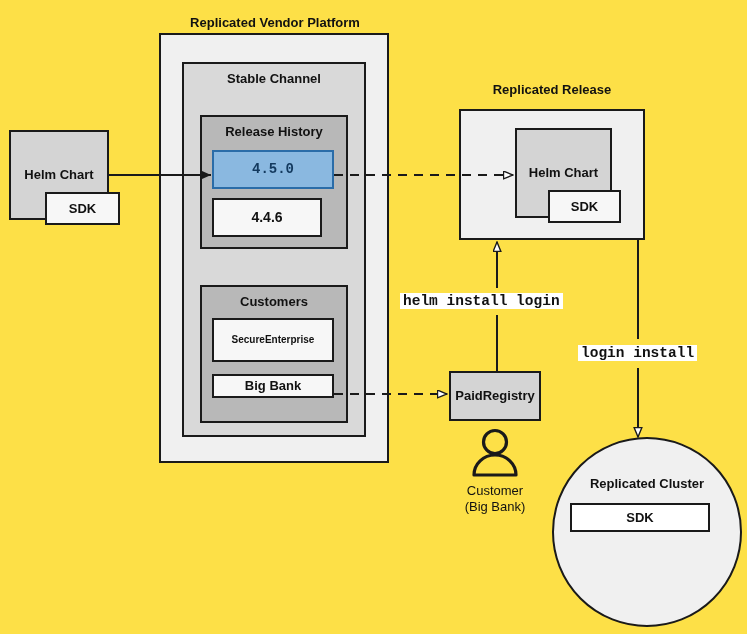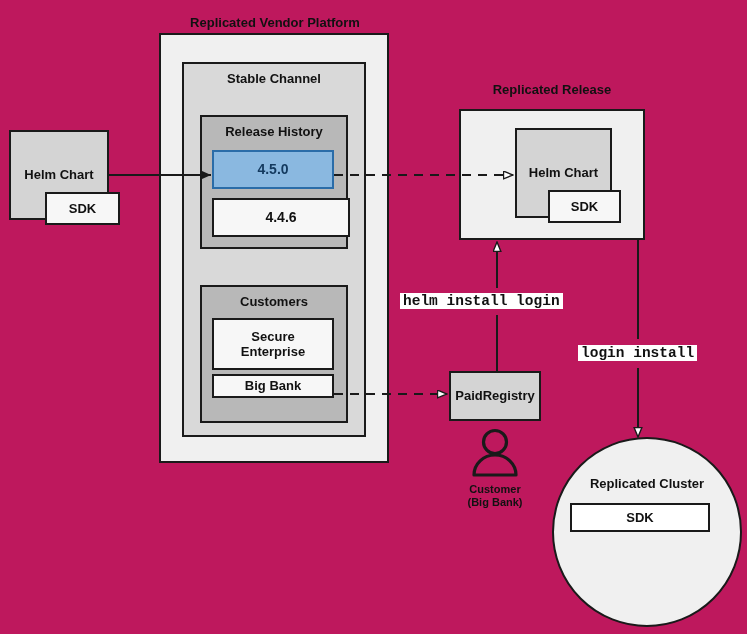--- a/index.html
+++ b/index.html
@@ -7,21 +7,21 @@
     padding: 0;
     background: #ffffff;
   }
   body {
     font-family: "Liberation Sans", sans-serif;
   }
   #canvas {
     position: relative;
     width: 747px;
     height: 634px;
-    background: #be185d;
+    background: #fde047;
     overflow: hidden;
   }
   .box {
     position: absolute;
     box-sizing: border-box;
     border: 2px solid #1a1a1a;
     display: flex;
     align-items: center;
     justify-content: center;
     text-align: center;
@@ -46,22 +46,22 @@
     font-family: "Liberation Mono", monospace;
     font-weight: bold;
     font-size: 14.5px;
     color: #111111;
     white-space: nowrap;
     background: #ffffff;
     padding: 0 3px;
   }
   .caption {
     position: absolute;
-    font-weight: bold;
-    font-size: 11px;
+    font-weight: normal;
+    font-size: 13px;
     color: #111111;
     text-align: center;
     line-height: 1.2;
     white-space: nowrap;
   }
   .circle {
     position: absolute;
     box-sizing: border-box;
     border: 2.5px solid #1a1a1a;
     border-radius: 50%;
@@ -104,31 +104,31 @@
 
   <div class="box lvl1" style="left:159px; top:33px; width:230px; height:430px;"></div>
 
   <div class="box lvl2 toplabel" style="left:182px; top:62px; width:184px; height:375px; font-size:13px;">
     <span>Stable Channel</span>
   </div>
 
   <div class="box lvl3 toplabel" style="left:200px; top:115px; width:148px; height:134px; font-size:13px;">
     <span>Release History</span>
   </div>
-  <div class="box blue" style="left:212px; top:150px; width:122px; height:39px; font-size:14px; z-index:4;">
+  <div class="box blue" style="left:212px; top:150px; width:122px; height:39px; font-size:14px; z-index:4;font-family:Liberation Mono, monospace;">
     <span>4.5.0</span>
   </div>
-  <div class="box white" style="left:212px; top:198px; width:138px; height:39px; font-size:14px; z-index:4;">
+  <div class="box white" style="left:212px; top:198px; width:110px; height:39px; font-size:14px; z-index:4;">
     <span>4.4.6</span>
   </div>
 
   <div class="box lvl3 toplabel" style="left:200px; top:285px; width:148px; height:138px; font-size:13px;">
     <span>Customers</span>
   </div>
-  <div class="box white" style="left:212px; top:318px; width:122px; height:52px; font-size:13px; z-index:4; flex-direction:column;">
+  <div class="box white" style="left:212px; top:318px; width:122px; height:44px; font-size:10px; z-index:4; flex-direction:row;">
     <span>Secure</span>
     <span>Enterprise</span>
   </div>
   <div class="box white" style="left:212px; top:374px; width:122px; height:24px; font-size:13px; z-index:4;text-align:right;">
     <span>Big Bank</span>
   </div>
 
   <div class="box lvl1" style="left:459px; top:109px; width:186px; height:131px;"></div>
   <div class="box grey" style="left:515px; top:128px; width:97px; height:90px; font-size:13px; z-index:3;">
     <span>Helm Chart</span>

